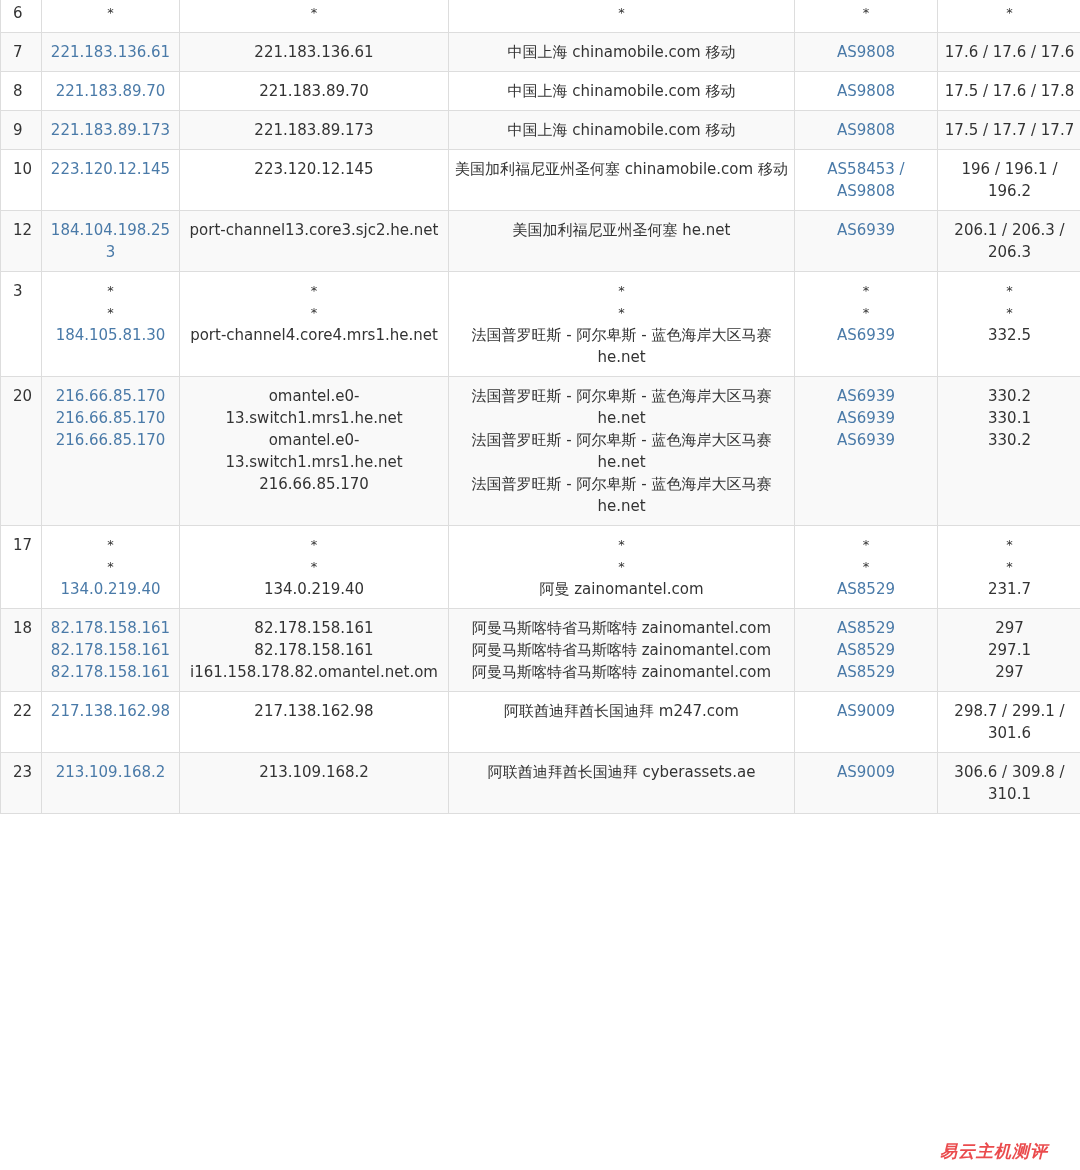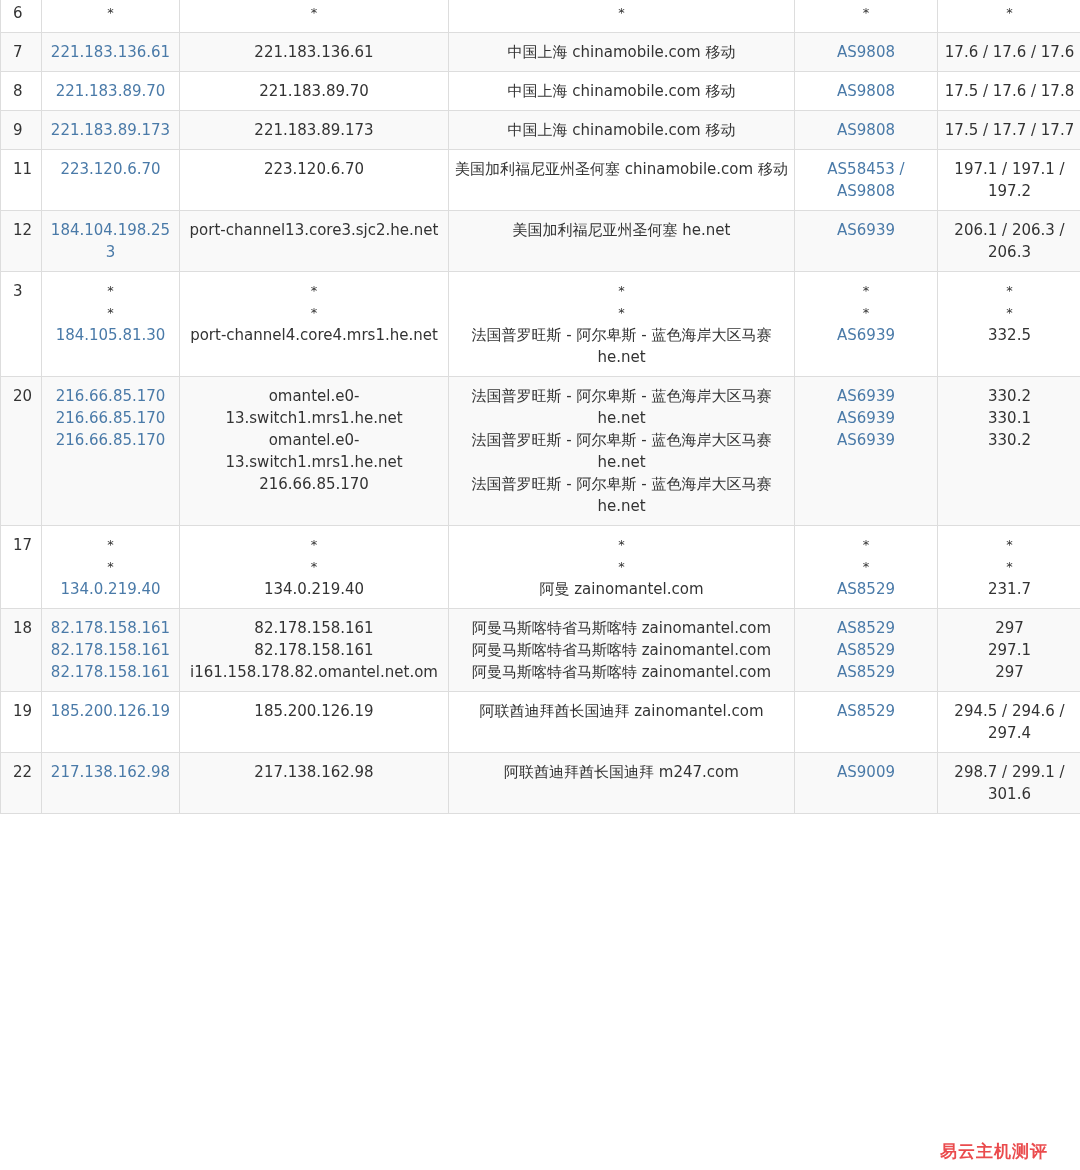--- a/index.html
+++ b/index.html
@@ -8,21 +8,21 @@
   table.trace { border-collapse: collapse; table-layout: fixed; width: 1081px; position: absolute; left: 0; top: -7px; }
   table.trace td { border: 1px solid #dddddd; vertical-align: top; text-align: center;
                    font-size: 15px; line-height: 22px; padding: 8px 6px 8px 6px; word-wrap: break-word; }
   table.trace td.hop { text-align: left; padding-left: 12px; }
   table.trace tr:nth-child(even) td { background: #f9f9f9; }
   table.trace tr:nth-child(odd) td { background: #ffffff; }
   .link { color: #4a7aa8; cursor: pointer; }
   .line { display: block; }
   .star { font-size: 13px; }
   .watermark { position: absolute; left: 940px; top: 1140px; color: #e8383a; font-size: 17px;
-               font-weight: bold; letter-spacing: 1px; opacity: 0.9;
+               font-style: italic; font-weight: bold; letter-spacing: 1px; opacity: 0.9;
                font-family: "DejaVu Sans", sans-serif; pointer-events: none; }
 </style>
 </head>
 <body>
 
 <table class="trace">
   <colgroup>
     <col style="width:41px">
     <col style="width:138px">
     <col style="width:269px">
@@ -97,36 +97,36 @@
           <span class="line">中国上海 chinamobile.com 移动</span>
         </td>
         <td>
           <span class="line link">AS9808</span>
         </td>
         <td>
           <span class="line">17.5 / 17.7 / 17.7</span>
         </td>
       </tr>
       <tr>
-        <td class="hop">11</td>
-        <td>
-          <span class="line link">223.120.6.70</span>
-        </td>
-        <td>
-          <span class="line">223.120.6.70</span>
+        <td class="hop">10</td>
+        <td>
+          <span class="line link">223.120.12.145</span>
+        </td>
+        <td>
+          <span class="line">223.120.12.145</span>
         </td>
         <td>
           <span class="line">美国加利福尼亚州圣何塞 chinamobile.com 移动</span>
         </td>
         <td>
           <span class="line link">AS58453 /</span>
           <span class="line link">AS9808</span>
         </td>
         <td>
-          <span class="line">197.1 / 197.1 / 197.2</span>
+          <span class="line">196 / 196.1 / 196.2</span>
         </td>
       </tr>
       <tr>
         <td class="hop">12</td>
         <td>
           <span class="line link">184.104.198.253</span>
         </td>
         <td>
           <span class="line">port-channel13.core3.sjc2.he.net</span>
         </td>
@@ -246,51 +246,51 @@
           <span class="line link">AS8529</span>
           <span class="line link">AS8529</span>
         </td>
         <td>
           <span class="line">297</span>
           <span class="line">297.1</span>
           <span class="line">297</span>
         </td>
       </tr>
       <tr>
-        <td class="hop">19</td>
-        <td>
-          <span class="line link">185.200.126.19</span>
-        </td>
-        <td>
-          <span class="line">185.200.126.19</span>
-        </td>
-        <td>
-          <span class="line">阿联酋迪拜酋长国迪拜 zainomantel.com</span>
-        </td>
-        <td>
-          <span class="line link">AS8529</span>
-        </td>
-        <td>
-          <span class="line">294.5 / 294.6 / 297.4</span>
-        </td>
-      </tr>
-      <tr>
         <td class="hop">22</td>
         <td>
           <span class="line link">217.138.162.98</span>
         </td>
         <td>
           <span class="line">217.138.162.98</span>
         </td>
         <td>
           <span class="line">阿联酋迪拜酋长国迪拜 m247.com</span>
         </td>
         <td>
           <span class="line link">AS9009</span>
         </td>
         <td>
           <span class="line">298.7 / 299.1 / 301.6</span>
+        </td>
+      </tr>
+      <tr>
+        <td class="hop">23</td>
+        <td>
+          <span class="line link">213.109.168.2</span>
+        </td>
+        <td>
+          <span class="line">213.109.168.2</span>
+        </td>
+        <td>
+          <span class="line">阿联酋迪拜酋长国迪拜 cyberassets.ae</span>
+        </td>
+        <td>
+          <span class="line link">AS9009</span>
+        </td>
+        <td>
+          <span class="line">306.6 / 309.8 / 310.1</span>
         </td>
       </tr>
     </tbody>
 </table>
 
 <div class="watermark">易云主机测评</div>
 
 </body></html>

